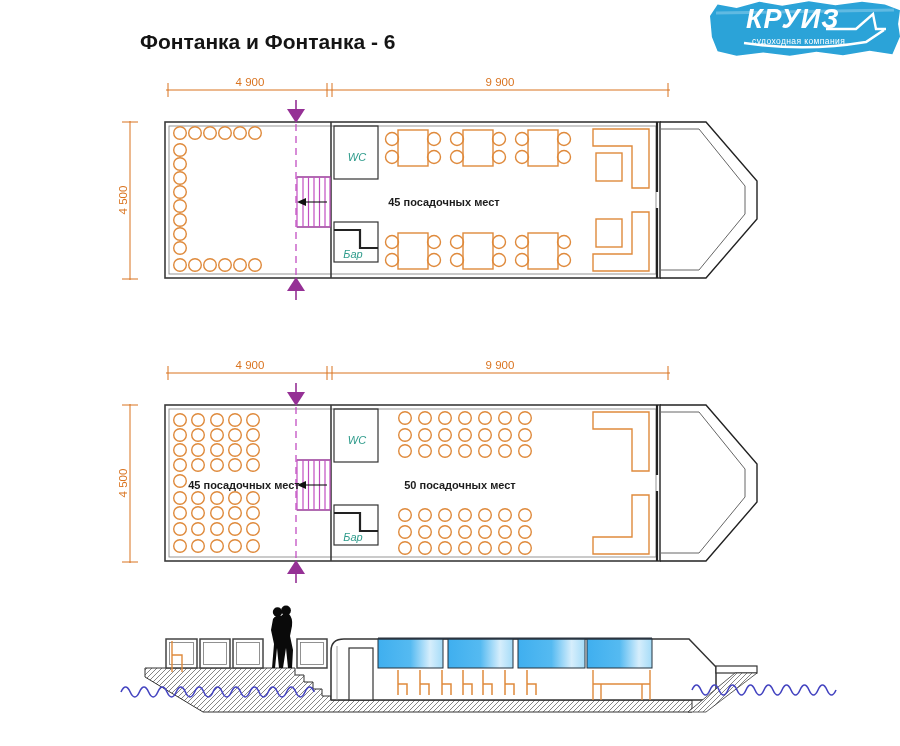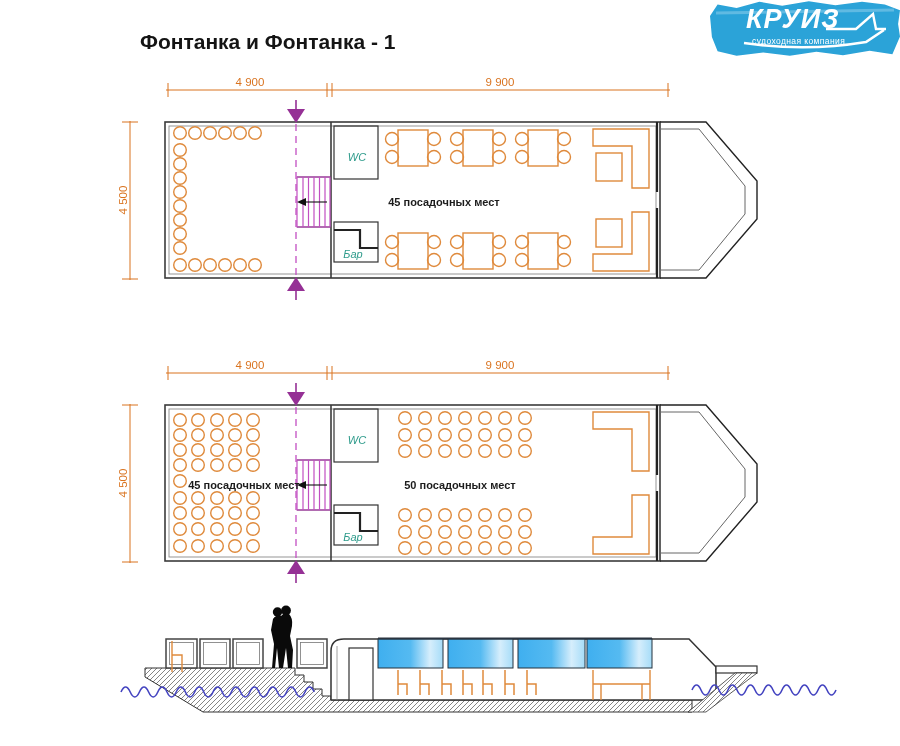--- a/index.html
+++ b/index.html
@@ -36,21 +36,21 @@
   #elev-chairs path{fill:none;stroke:#DF8A3C;stroke-width:1.5;}
   .rail-outer{fill:#fff;stroke:#444;stroke-width:1.5;}
   .rail-inner{fill:none;stroke:#777;stroke-width:.8;}
   .water{fill:none;stroke:#4444C0;stroke-width:1.6;}
 </style>
 </head>
 <body>
 
 <div id="stage">
 
-  <div class="title">Фонтанка и Фонтанка - 1</div>
+  <div class="title">Фонтанка и Фонтанка - 6</div>
 
   <div class="logo">
     <div class="logo-bg"></div>
     <div class="logo-streak"></div>
     <svg class="logo-svg" viewBox="0 0 190 57">
       <path d="M116,29 h30 l17,-15 l3,15 h10" stroke="#fff" stroke-width="2.4" fill="none"></path>
       <path d="M34,43 q62,9 122,-1 l18,-12" stroke="#fff" stroke-width="2.6" fill="none"></path>
     </svg>
     <div class="logo-brand">КРУИЗ</div>
     <div class="logo-tagline">судоходная компания</div>

